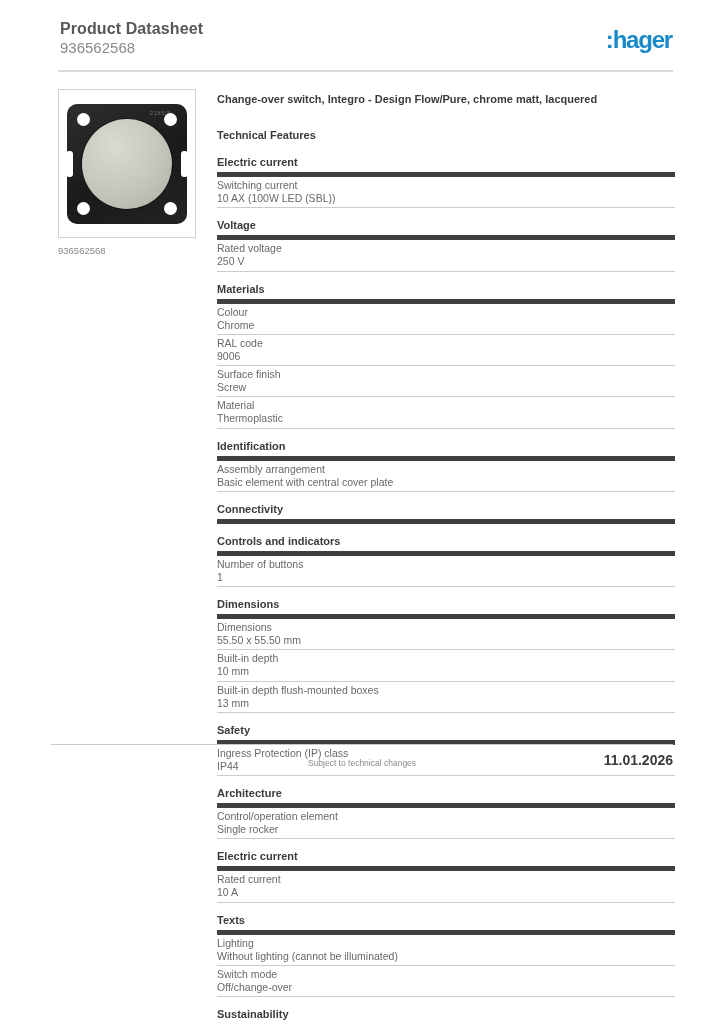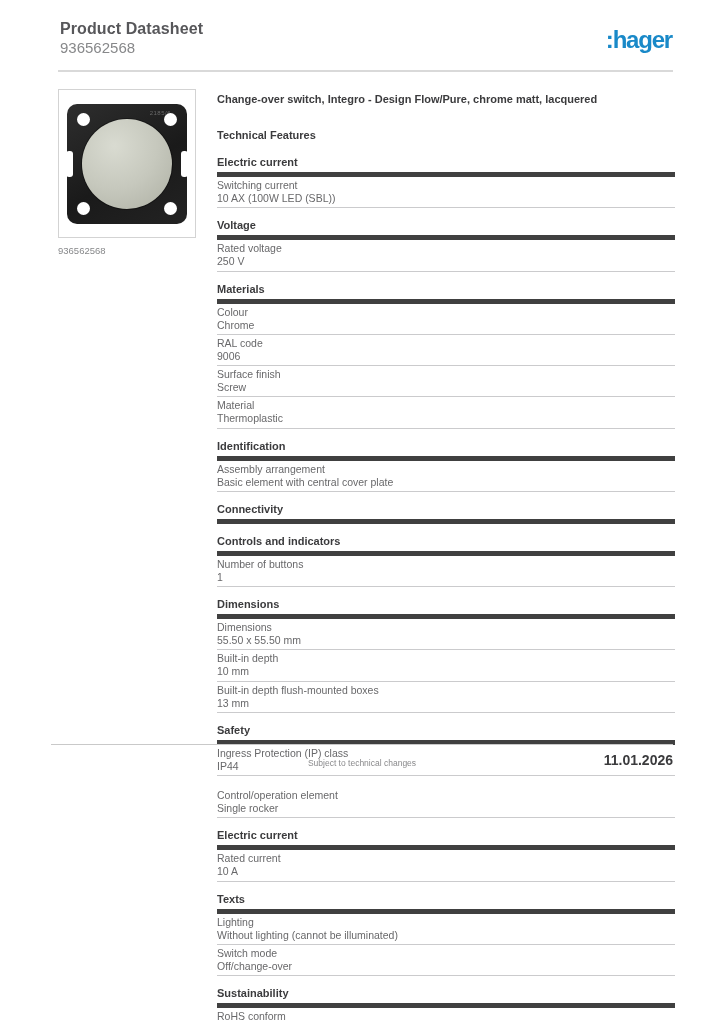--- a/index.html
+++ b/index.html
@@ -193,20 +193,21 @@
     <h4 class="section-title">Safety</h4>
     <div class="rows">
   <div class="spec-row">
     <span class="spec-label">Ingress Protection (IP) class</span>
     <span class="spec-value">IP44</span>
   </div>
 </div>
   </section>
 
   <section class="spec-section">
+    <h4 class="section-title">Architecture</h4>
     <div class="rows">
   <div class="spec-row">
     <span class="spec-label">Control/operation element</span>
     <span class="spec-value">Single rocker</span>
   </div>
 </div>
   </section>
 
   <section class="spec-section">
     <h4 class="section-title">Electric current</h4>

